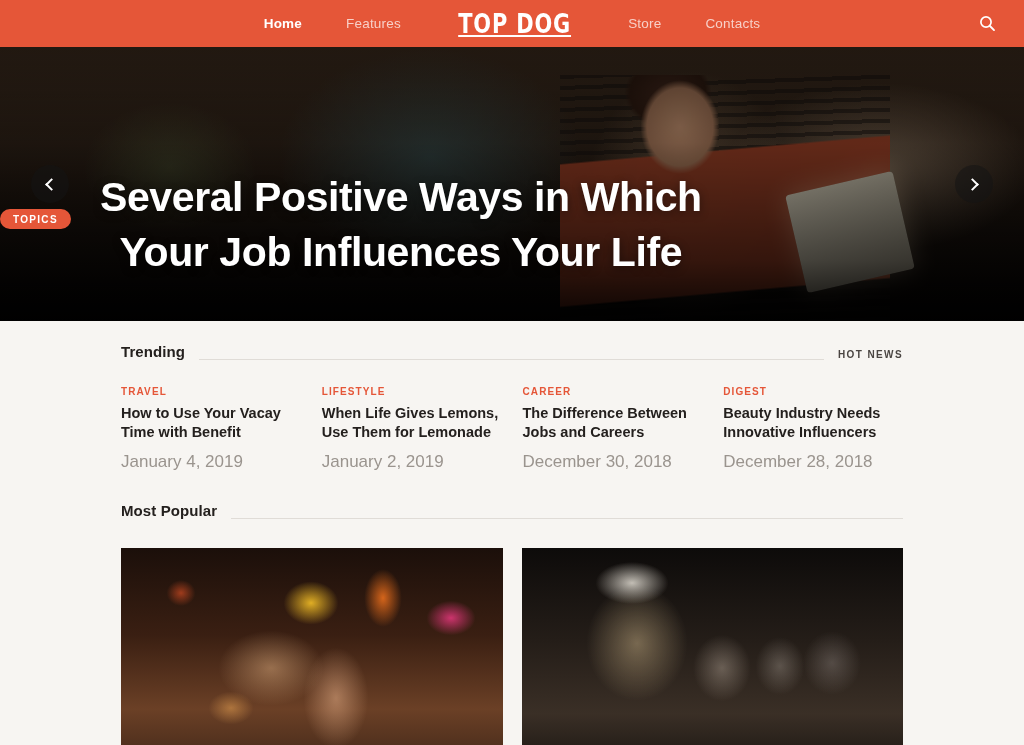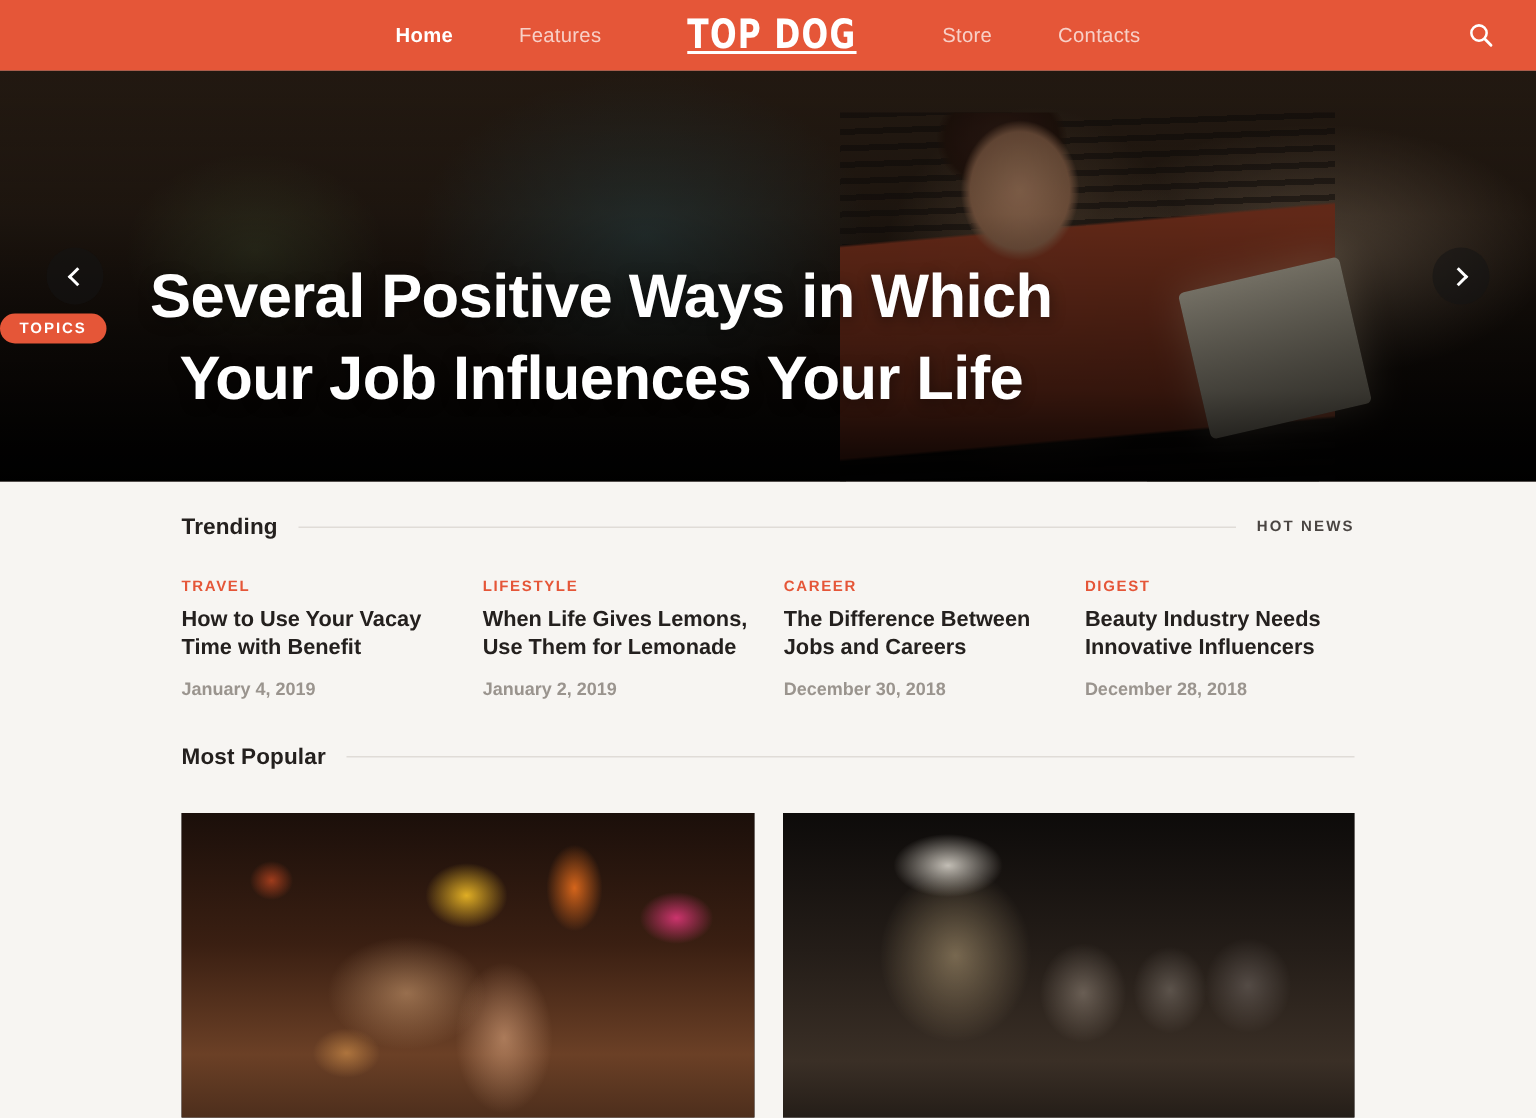--- a/index.html
+++ b/index.html
@@ -173,21 +173,21 @@
   .hero-arrow.next span{ transform:rotate(45deg); margin-right:3px; }
 
   
   .wrap{
     width:782px;
     margin:0 auto;
     padding-top:0;
   }
   .section-head{
     display:flex;
-    align-items:center;
+    align-items:flex-end;
     gap:14px;
     padding-top:22px;
   }
   .section-head h2{
     font-size:15px;
     font-weight:bold;
     color:#24201e;
     letter-spacing:.1px;
     white-space:nowrap;
   }
@@ -223,23 +223,22 @@
   .trend-title{
     margin-top:7px;
     font-size:14.5px;
     line-height:19px;
     font-weight:bold;
     color:#24201e;
     cursor:pointer;
   }
   .trend-date{
     margin-top:10px;
-    font-size:12px;
+    font-size:17px;
     color:#9a948e;
-    font-weight:bold;
   }
 
   
   .cards{
     display:grid;
     grid-template-columns:1fr 1fr;
     gap:19px;
     margin-top:29px;
   }
   .card{

